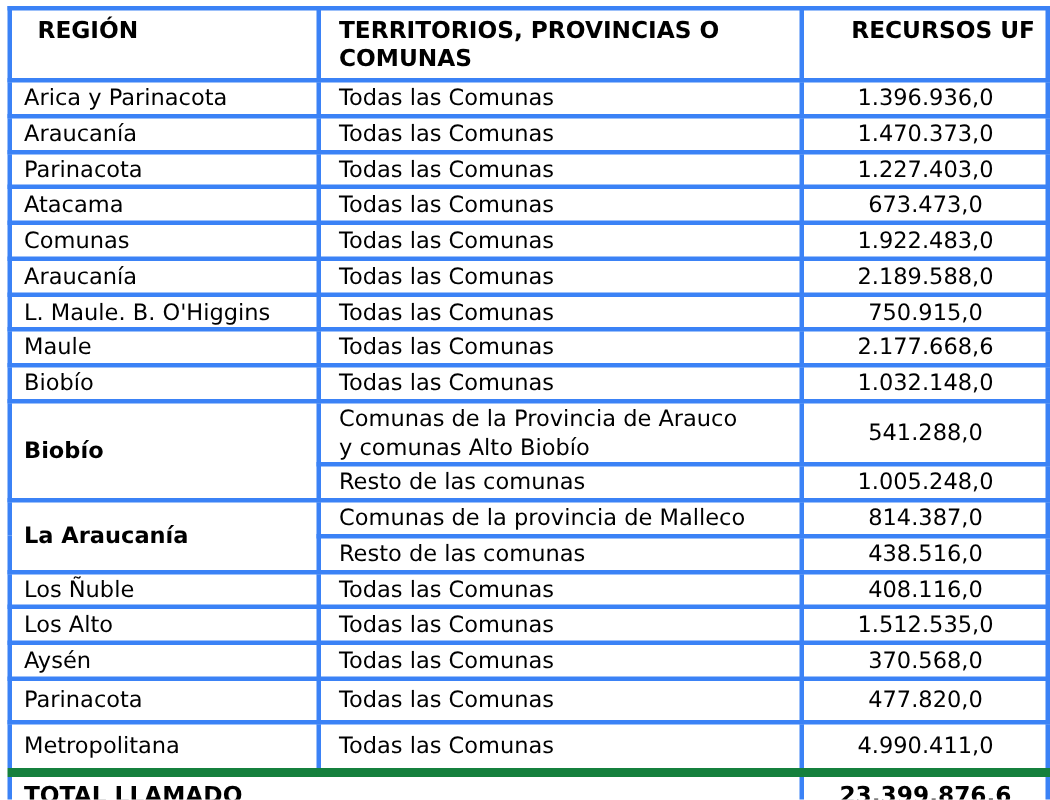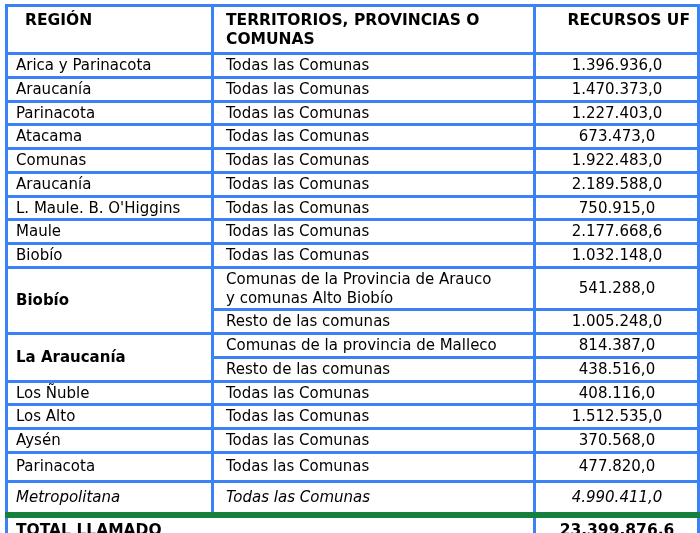--- a/index.html
+++ b/index.html
@@ -46,21 +46,21 @@
   th.col-territory, td.col-territory { padding-left: 12px; }
   th.col-resources { text-align: right; padding-right: 7px; }
 
   tbody tr { height: 23px; }
   td.col-territory { white-space: pre-line; }
   td.num { text-align: center; white-space: nowrap; padding-right: 7px; }
   td.region-span { vertical-align: middle; font-weight: bold; }
 
   tr.r-tall { height: 42px; }
   tr.r-magallanes { height: 29px; }
-  tr.r-metropolitana { height: 34px; font-style: italic; }
+  tr.r-metropolitana { height: 34px; }
   tr.r-total { height: 30px; }
   tr.r-total td {
     border-top: 6px solid #15803d;
     font-weight: bold;
     font-size: 15.5px;
     margin-left: 12px;
   }
 </style>
 </head>
 <body>

